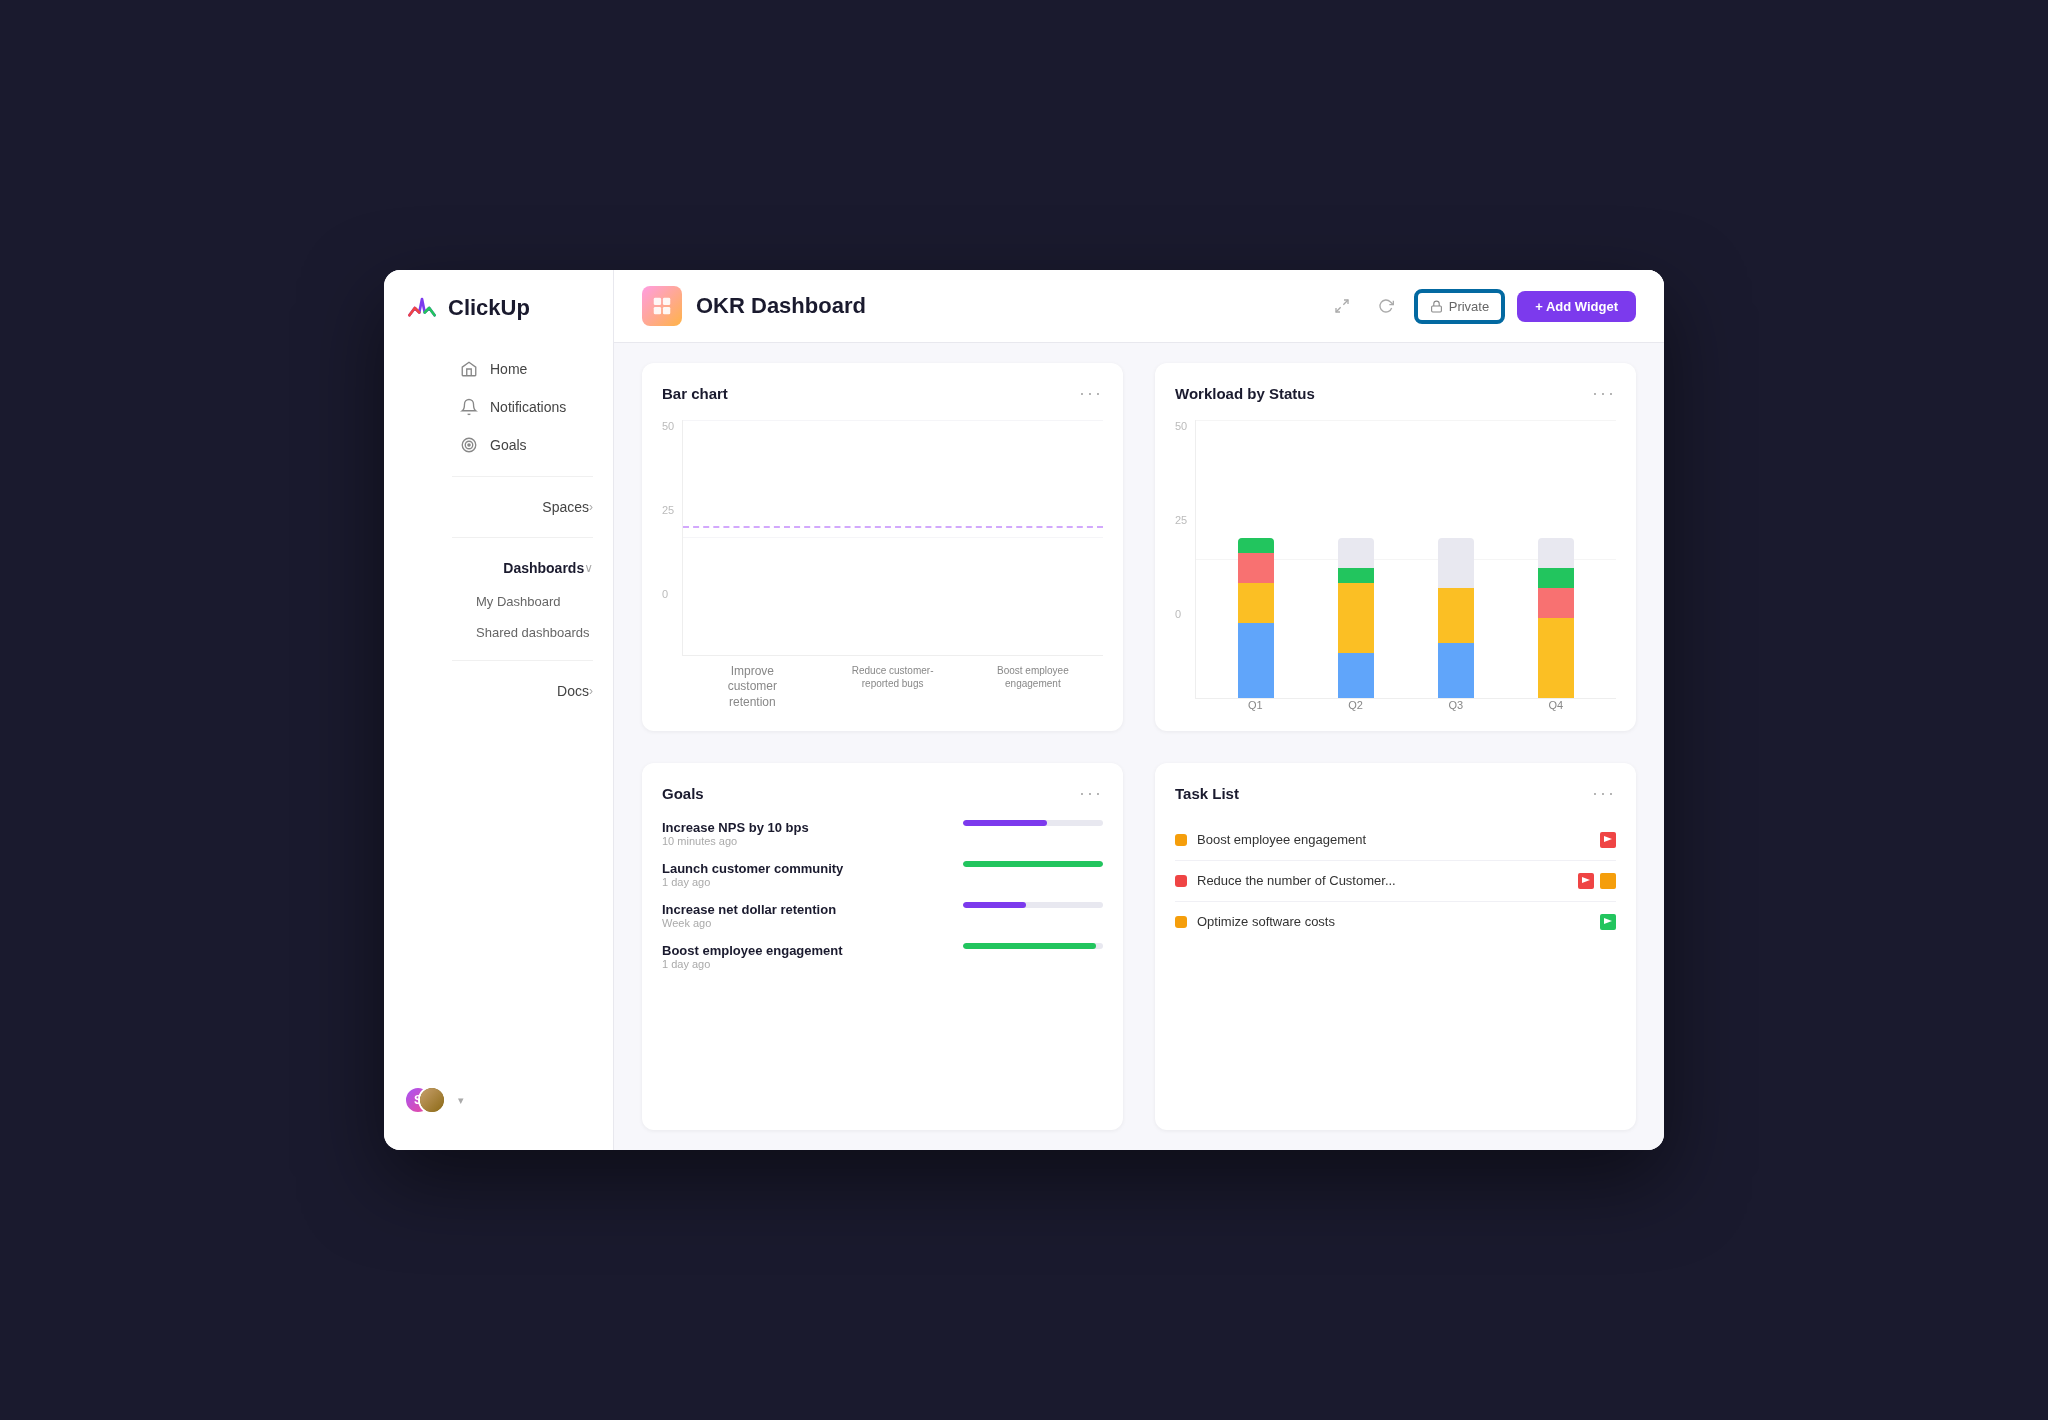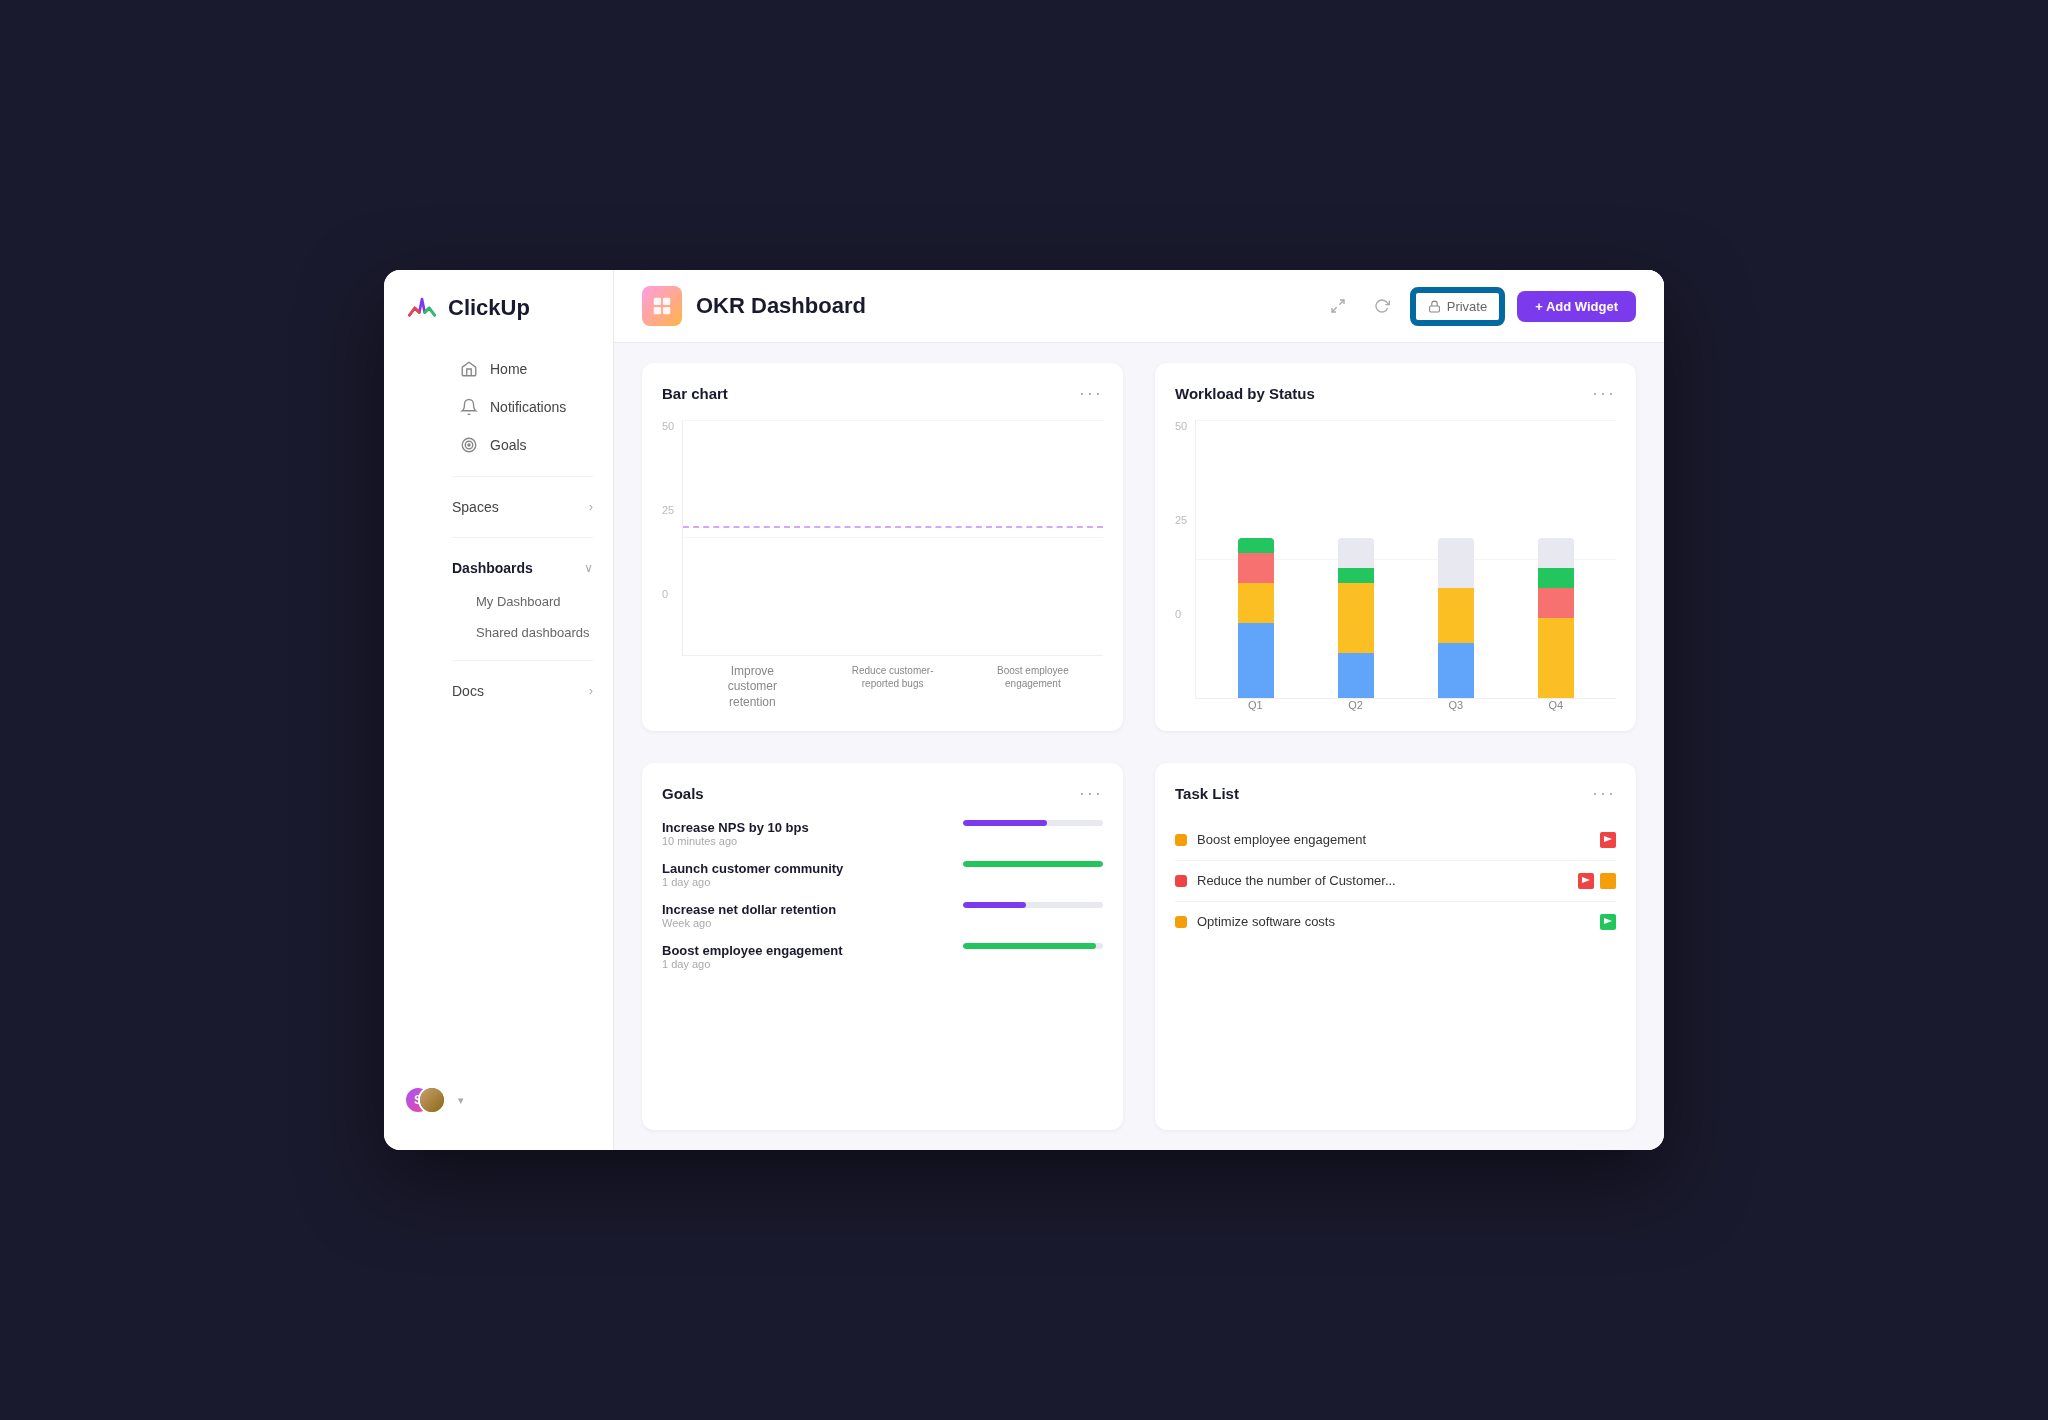--- a/index.html
+++ b/index.html
@@ -58,21 +58,21 @@
       font-size: 14px;
       cursor: pointer;
       border-radius: 6px;
       margin: 0 8px;
     }
     .nav-icon { width: 18px; height: 18px; color: #888; }
     .nav-separator { height: 1px; background: #f0f0f0; margin: 12px 20px; }
     .nav-section {
       display: flex;
       align-items: center;
-      justify-content: space-between;
+      justify-content: flex-end;
       padding: 10px 20px;
       font-size: 14px;
       color: #444;
       cursor: pointer;
     }
     .nav-section .chevron { color: #aaa; font-size: 12px; }
     .nav-sub-item {
       padding: 8px 20px 8px 44px;
       font-size: 13px;
       color: #666;
@@ -153,21 +153,21 @@
       justify-content: center;
       color: #888;
       cursor: pointer;
       border-radius: 6px;
     }
     .private-badge {
       display: flex;
       align-items: center;
       gap: 6px;
       padding: 6px 12px;
-      border: 6px solid #0369a1;
+      border: 4px solid #0369a1;
       border-radius: 8px;
       font-size: 13px;
       color: #666;
       cursor: pointer;
     }
     .add-widget-btn {
       background: #7c3aed;
       color: #fff;
       border: none;
       padding: 8px 18px;

